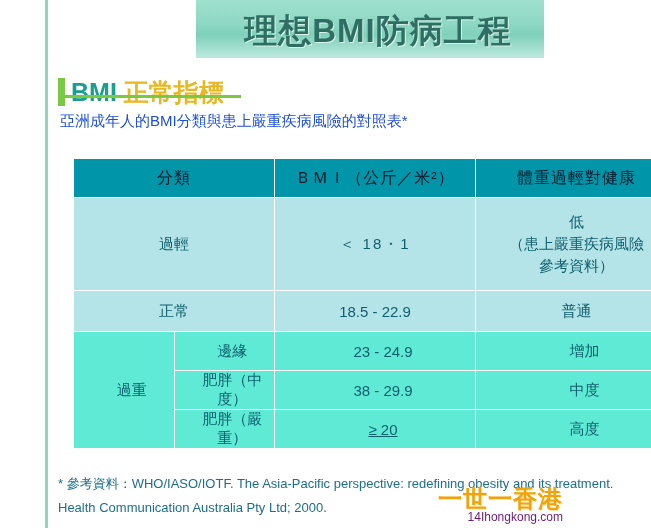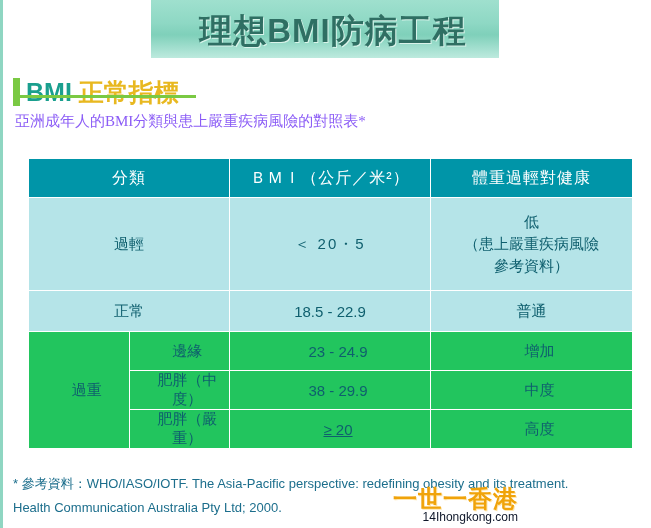--- a/index.html
+++ b/index.html
@@ -15,20 +15,21 @@
     position: relative;
   }
   .page {
     position: relative;
     width: 528px;
     height: 528px;
     box-sizing: border-box;
     border-left: 3px solid #8fd6c2;
     border-right: 2px solid #ffffff;
     background: #ffffff;
+    margin-left: 45px;
   }
   
   .banner {
     position: absolute;
     left: 0;
     top: 0;
     width: 651px;
     height: 58px;
     background: linear-gradient(to bottom, #9fe0ce 0%, #8ed8c4 40%, #7fd0ba 60%, #bdeade 100%);
   }
@@ -94,23 +95,22 @@
     width: 183px;
     height: 3px;
     background: #7ac943;
   }
 
   .subtitle {
     position: absolute;
     left: 12px;
     top: 112px;
     font-size: 15px;
-    color: #8b5cf6;
+    color: #1d4ed8;
     white-space: nowrap;
-    font-family: Liberation Serif, serif;
   }
 
   
   .bmi-table {
     position: absolute;
     left: 25px;
     top: 158px;
     border-collapse: collapse;
     width: 601px;
     table-layout: fixed;
@@ -118,28 +118,28 @@
   .bmi-table th, .bmi-table td {
     border: 1px solid #ffffff;
     text-align: center;
     vertical-align: middle;
     font-size: 15px;
     color: #0f5f6e;
     padding: 0;
   }
   .bmi-table thead th {
     background: #0095a8;
-    color: #ffffff;
+    color: #0f172a;
     height: 38px;
     font-weight: normal;
     font-size: 16px;
     letter-spacing: 1px;
   }
   .row-light td {
-    background: #22c55e;
+    background: #5eead4;
     padding-left: 16px;
   }
   .row-mid td {
     background: #b5e4e8;
   }
   .cell-cat {
     background: #b5e4e8;
   }
   .cell-under {
     height: 92px;
@@ -181,21 +181,21 @@
   }
   .wm-main {
     font-size: 24px;
     font-weight: bold;
     color: #f0a30a;
     letter-spacing: 1px;
     text-shadow: 1px 1px 0 #ffe7b0;
   }
   .wm-sub {
     font-size: 12px;
-    color: #0f172a;
+    color: #701a75;
     letter-spacing: 0px;
   }
 </style>
 </head>
 <body>
 
 <div class="page">
 
   <div class="banner">
     <div class="banner-left-block"></div>
@@ -215,21 +215,21 @@
     <thead>
       <tr>
         <th colspan="2" style="width:200px">分類</th>
         <th style="width:200px">ＢＭＩ（公斤／米²）</th>
         <th style="width:201px">體重過輕對健康</th>
       </tr>
     </thead>
     <tbody>
       <tr class="row-mid">
         <td colspan="2" class="cell-under">過輕</td>
-        <td class="cell-under spaced">＜ 20・5</td>
+        <td class="cell-under spaced">＜ 18・1</td>
         <td class="cell-under multi">
           <div>低</div>
           <div>（患上嚴重疾病風險</div>
           <div>參考資料）</div>
         </td>
       </tr>
       <tr class="row-mid">
         <td colspan="2" class="cell-norm">正常</td>
         <td class="cell-norm">18.5 - 22.9</td>
         <td class="cell-norm">普通</td>

